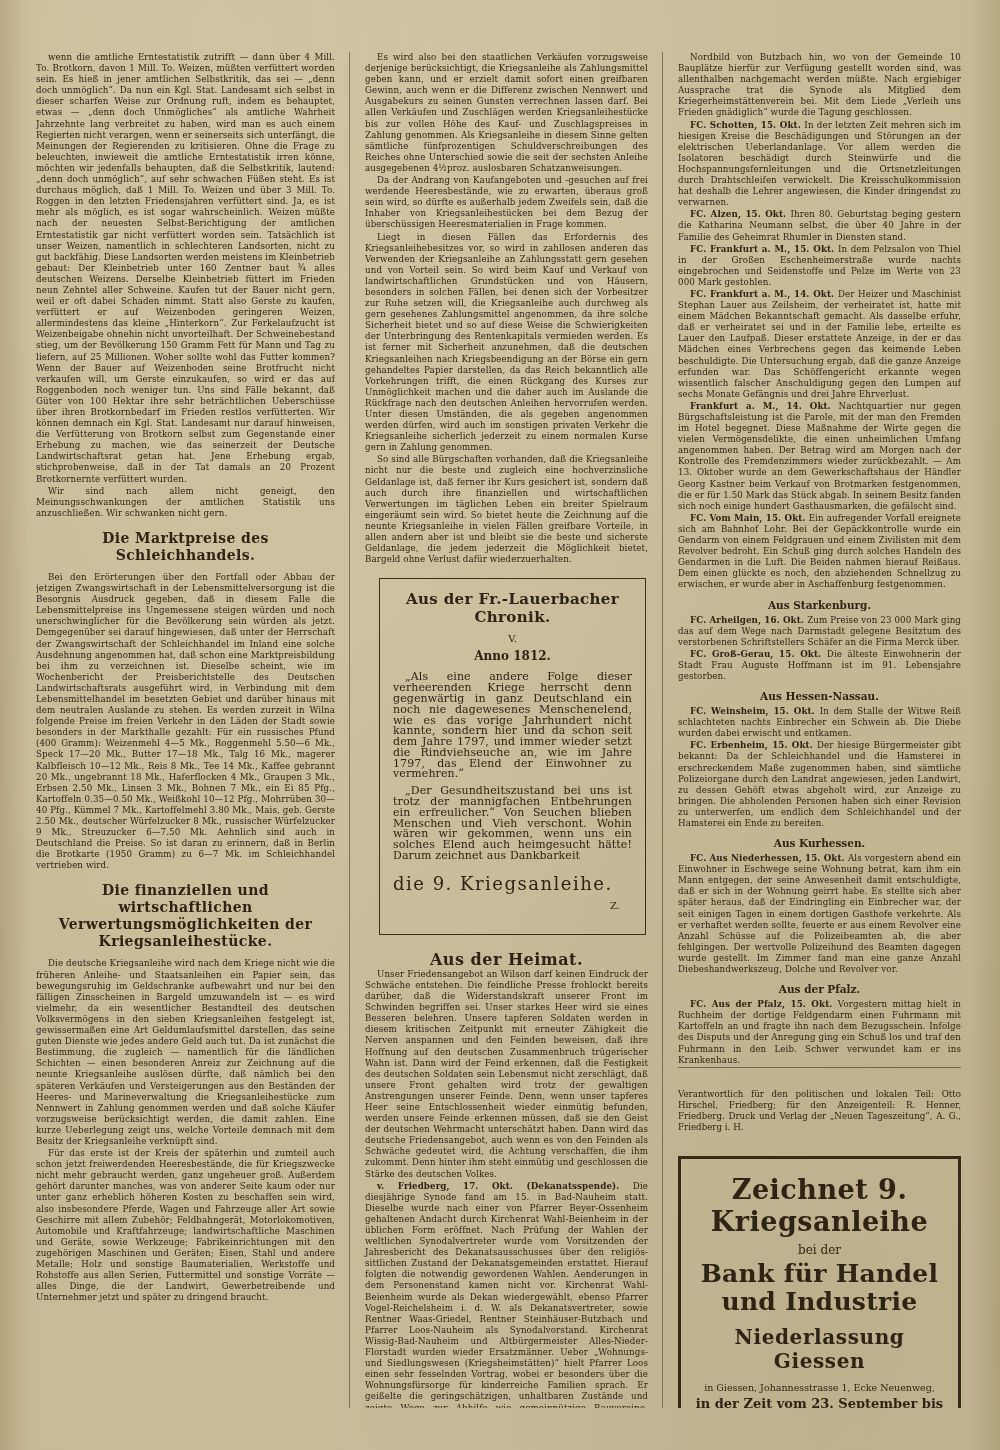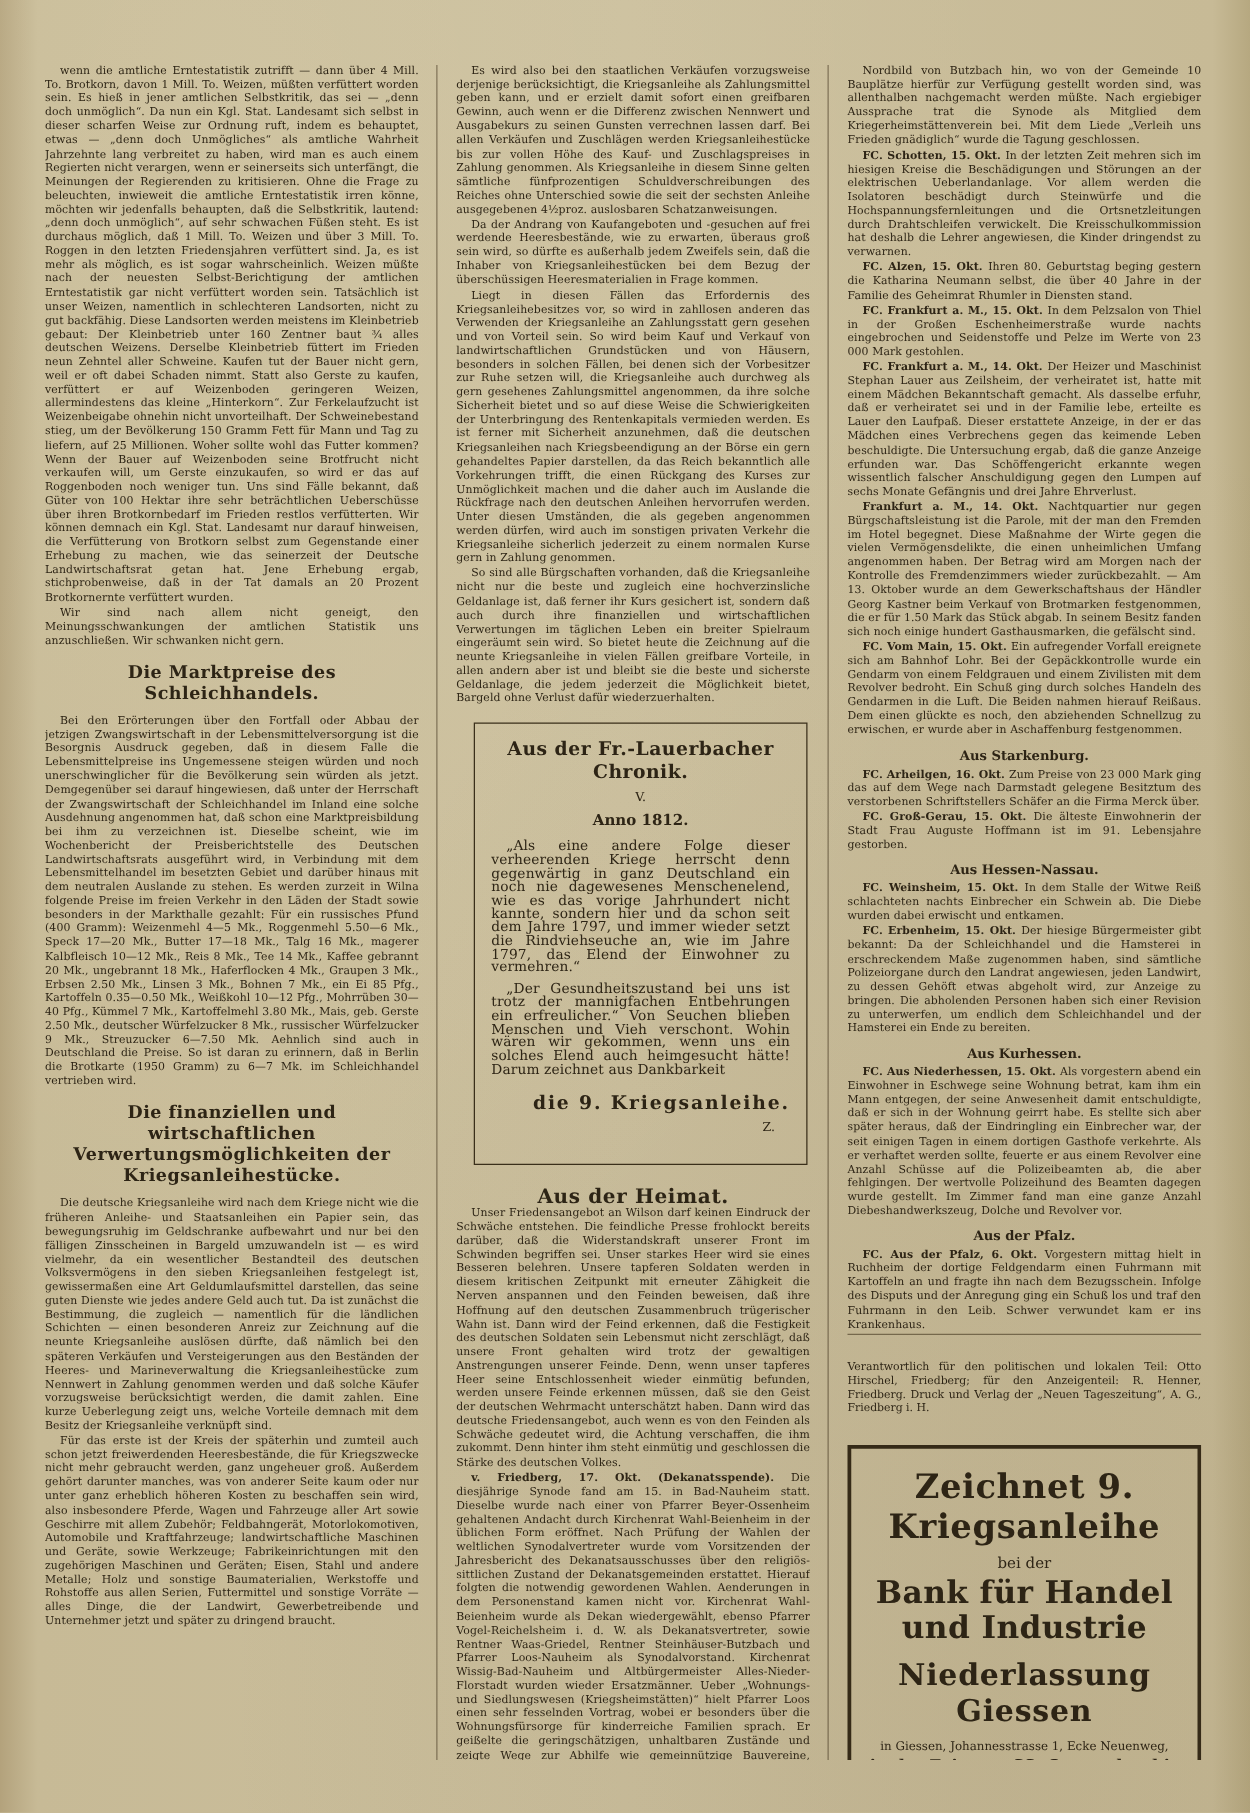--- a/index.html
+++ b/index.html
@@ -30,37 +30,37 @@
     margin: 11px 4px 8px; line-height: 17px; letter-spacing: 0.4px;
   }
   .section-head { font-size: 10.5px; font-weight: bold; text-align: center; margin: 8px 0 4px; }
 
   .chronik-box { border: 1.5px solid #3a2f1a; margin: 13px 2px 10px 14px; padding: 11px 13px 20px; }
   .chronik-title { font-size: 15px; font-weight: bold; text-align: center; letter-spacing: 0.4px; margin-bottom: 7px; }
   .chronik-part { text-align: center; font-size: 10px; margin-bottom: 5px; }
   .chronik-year { text-align: center; font-size: 12px; font-weight: bold; margin-bottom: 9px; }
   .chronik-quote, .chronik-note { font-size: 11px; line-height: 10.8px; }
   .chronik-note { margin-top: 6px; }
-  .chronik-slogan { font-size: 15px; font-weight: bold; text-align: right; letter-spacing: 1.5px; margin: 11px 0 6px; }
+  .chronik-slogan { font-size: 18px; font-weight: normal; text-align: left; letter-spacing: 1.5px; margin: 11px 0 6px; }
   .chronik-sig { text-align: right; font-size: 10px; padding-right: 12px; margin-bottom: 3px; }
 
   .section-title { font-size: 16px; font-weight: bold; text-align: center; margin: 15px 0 0; letter-spacing: 0.5px; }
 
   .imprint {
     margin-top: auto;
     border-top: 1px solid rgba(66,53,30,0.6);
     padding-top: 21px;
     font-size: 8.7px; line-height: 11.2px; text-align: justify;
   }
 
   .ad-box { border: 3px solid #352a17; margin-top: 22px; padding: 15px 10px 13px; text-align: center; }
   .ad-title { font-size: 27px; font-weight: bold; line-height: 32px; letter-spacing: 0.5px; }
   .ad-sub { font-size: 12px; margin: 5px 0 3px; }
   .ad-bank { font-size: 25px; font-weight: bold; line-height: 28px; letter-spacing: 0.3px; }
-  .ad-branch { font-size: 24px; font-weight: bold; margin-top: 9px; letter-spacing: 0.6px; }
+  .ad-branch { font-size: 20px; font-weight: bold; margin-top: 9px; letter-spacing: 0.6px; }
   .ad-addr { font-size: 9.5px; margin-top: 9px; }
   .ad-dates { font-size: 13px; font-weight: bold; margin-top: 3px; }
 </style>
 </head>
 <body>
 
 <div class="page">
 
   <div class="col col-left">
     <div>
@@ -114,21 +114,21 @@
         <p class="para"><b>FC. Vom Main, 15. Okt. </b>Ein aufregender Vorfall ereignete sich am Bahnhof Lohr. Bei der Gepäckkontrolle wurde ein Gendarm von einem Feldgrauen und einem Zivilisten mit dem Revolver bedroht. Ein Schuß ging durch solches Handeln des Gendarmen in die Luft. Die Beiden nahmen hierauf Reißaus. Dem einen glückte es noch, den abziehenden Schnellzug zu erwischen, er wurde aber in Aschaffenburg festgenommen.</p>
         <h3 class="section-head">Aus Starkenburg.</h3>
         <p class="para"><b>FC. Arheilgen, 16. Okt. </b>Zum Preise von 23 000 Mark ging das auf dem Wege nach Darmstadt gelegene Besitztum des verstorbenen Schriftstellers Schäfer an die Firma Merck über.</p>
         <p class="para"><b>FC. Groß-Gerau, 15. Okt. </b>Die älteste Einwohnerin der Stadt Frau Auguste Hoffmann ist im 91. Lebensjahre gestorben.</p>
         <h3 class="section-head">Aus Hessen-Nassau.</h3>
         <p class="para"><b>FC. Weinsheim, 15. Okt. </b>In dem Stalle der Witwe Reiß schlachteten nachts Einbrecher ein Schwein ab. Die Diebe wurden dabei erwischt und entkamen.</p>
         <p class="para"><b>FC. Erbenheim, 15. Okt. </b>Der hiesige Bürgermeister gibt bekannt: Da der Schleichhandel und die Hamsterei in erschreckendem Maße zugenommen haben, sind sämtliche Polizeiorgane durch den Landrat angewiesen, jeden Landwirt, zu dessen Gehöft etwas abgeholt wird, zur Anzeige zu bringen. Die abholenden Personen haben sich einer Revision zu unterwerfen, um endlich dem Schleichhandel und der Hamsterei ein Ende zu bereiten.</p>
         <h3 class="section-head">Aus Kurhessen.</h3>
         <p class="para"><b>FC. Aus Niederhessen, 15. Okt. </b>Als vorgestern abend ein Einwohner in Eschwege seine Wohnung betrat, kam ihm ein Mann entgegen, der seine Anwesenheit damit entschuldigte, daß er sich in der Wohnung geirrt habe. Es stellte sich aber später heraus, daß der Eindringling ein Einbrecher war, der seit einigen Tagen in einem dortigen Gasthofe verkehrte. Als er verhaftet werden sollte, feuerte er aus einem Revolver eine Anzahl Schüsse auf die Polizeibeamten ab, die aber fehlgingen. Der wertvolle Polizeihund des Beamten dagegen wurde gestellt. Im Zimmer fand man eine ganze Anzahl Diebeshandwerkszeug, Dolche und Revolver vor.</p>
         <h3 class="section-head">Aus der Pfalz.</h3>
-        <p class="para"><b>FC. Aus der Pfalz, 6. Okt. </b>Vorgestern mittag hielt in Ruchheim der dortige Feldgendarm einen Fuhrmann mit Kartoffeln an und fragte ihn nach dem Bezugsschein. Infolge des Disputs und der Anregung ging ein Schuß los und traf den Fuhrmann in den Leib. Schwer verwundet kam er ins Krankenhaus.</p>
+        <p class="para"><b>FC. Aus der Pfalz, 15. Okt. </b>Vorgestern mittag hielt in Ruchheim der dortige Feldgendarm einen Fuhrmann mit Kartoffeln an und fragte ihn nach dem Bezugsschein. Infolge des Disputs und der Anregung ging ein Schuß los und traf den Fuhrmann in den Leib. Schwer verwundet kam er ins Krankenhaus.</p>
       </div>
 
     <div class="imprint">Verantwortlich für den politischen und lokalen Teil: Otto Hirschel, Friedberg; für den Anzeigenteil: R. Henner, Friedberg. Druck und Verlag der „Neuen Tageszeitung“, A. G., Friedberg i. H.</div>
 
     <div class="ad-box">
       <div class="ad-title">Zeichnet 9. Kriegsanleihe</div>
       <div class="ad-sub">bei der</div>
       <div class="ad-bank">Bank für Handel und Industrie</div>
       <div class="ad-branch">Niederlassung Giessen</div>
       <div class="ad-addr">in Giessen, Johannesstrasse 1, Ecke Neuenweg,</div>

